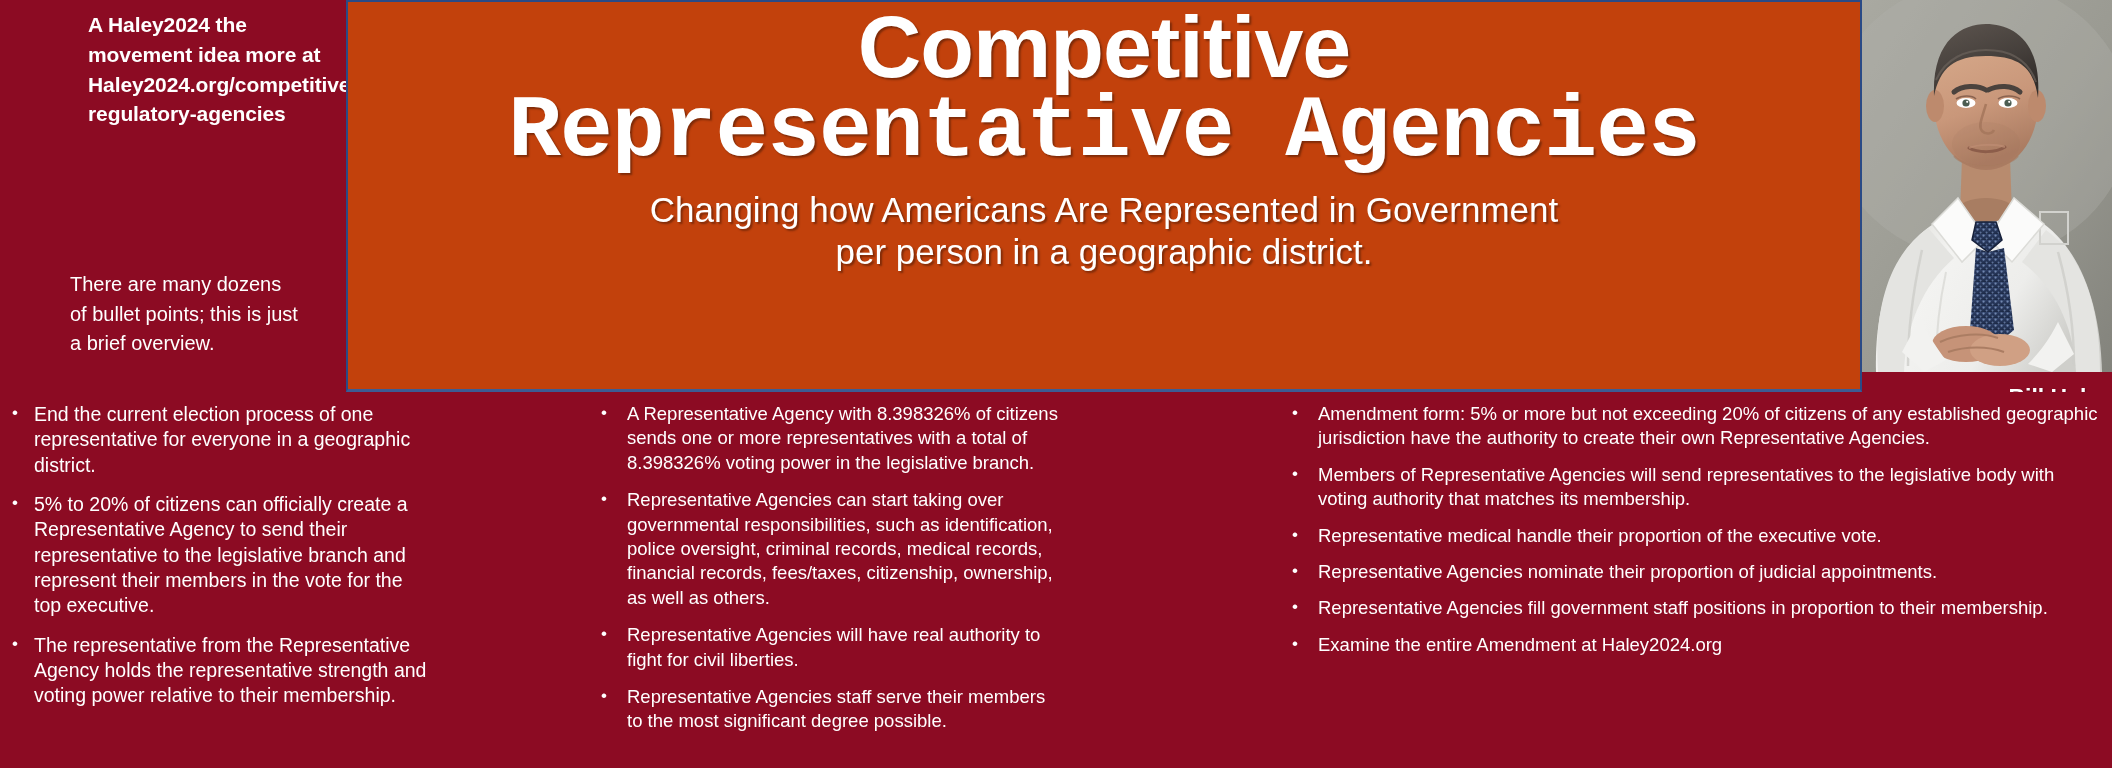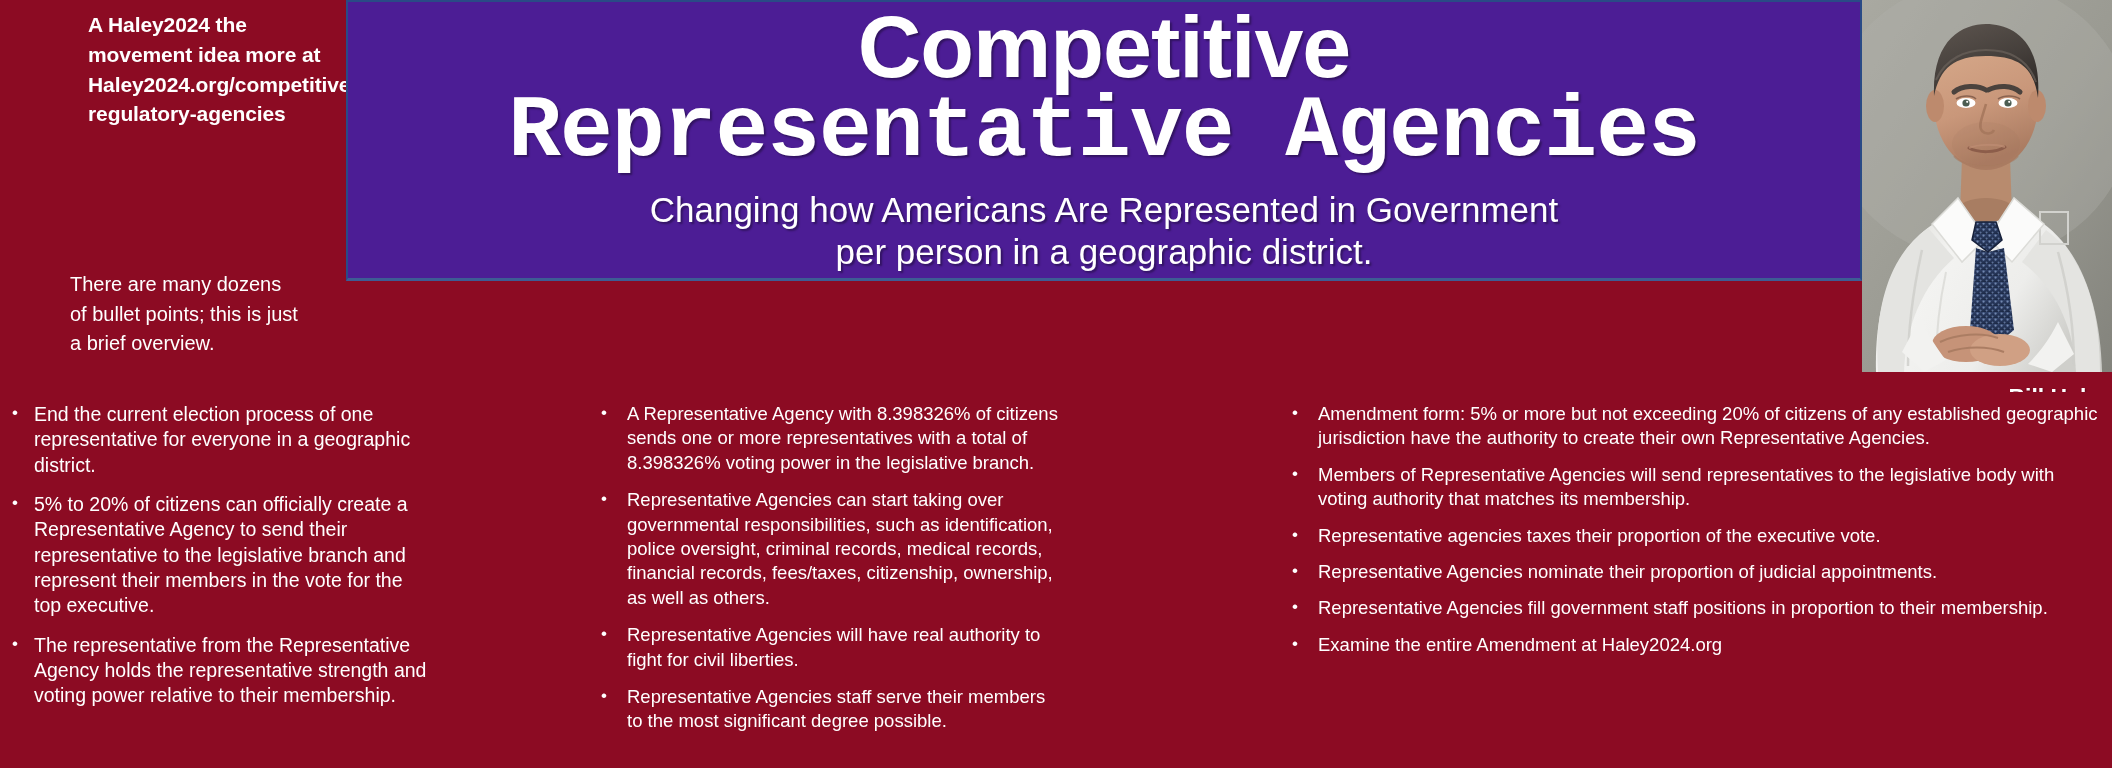--- a/index.html
+++ b/index.html
@@ -50,22 +50,22 @@
     font-weight: normal;
     margin-left: 8px;
   }
 
   
   .banner {
     position: absolute;
     left: 346px;
     top: 0;
     width: 1516px;
-    height: 281px;
-    background: #4c1d95;
+    height: 392px;
+    background: #c2410c;
     border-left: 2px solid #2a4a86;
     border-top: 2px solid #2a4a86;
     border-right: 2px solid #2a4a86;
     border-bottom: 3px solid #3d5c94;
     text-align: center;
     color: #ffffff;
     overflow: hidden;
   }
   .banner-title {
     margin-top: 2px;
@@ -308,21 +308,21 @@
         <li><span class="dot">•</span><span>Representative Agencies can start taking over governmental responsibilities, such as identification, police oversight, criminal records, medical records, financial records, fees/taxes, citizenship, ownership, as well as others.</span></li>
         <li><span class="dot">•</span><span>Representative Agencies will have real authority to fight for civil liberties.</span></li>
         <li><span class="dot">•</span><span>Representative Agencies staff serve their members to the most significant degree possible.</span></li>
       </ul>
     </div>
 
     <div class="col col-3">
       <ul>
         <li><span class="dot">•</span><span>Amendment form: 5% or more but not exceeding 20% of citizens of any established geographic jurisdiction have the authority to create their own Representative Agencies.</span></li>
         <li><span class="dot">•</span><span>Members of Representative Agencies will send representatives to the legislative body with voting authority that matches its membership.</span></li>
-        <li><span class="dot">•</span><span>Representative agencies taxes their proportion of the executive vote.</span></li>
+        <li><span class="dot">•</span><span>Representative medical handle their proportion of the executive vote.</span></li>
         <li><span class="dot">•</span><span>Representative Agencies nominate their proportion of judicial appointments.</span></li>
         <li><span class="dot">•</span><span>Representative Agencies fill government staff positions in proportion to their membership.</span></li>
         <li><span class="dot">•</span><span>Examine the entire Amendment at Haley2024.org</span></li>
       </ul>
     </div>
   </div>
 
 </div>
 
 </body></html>

